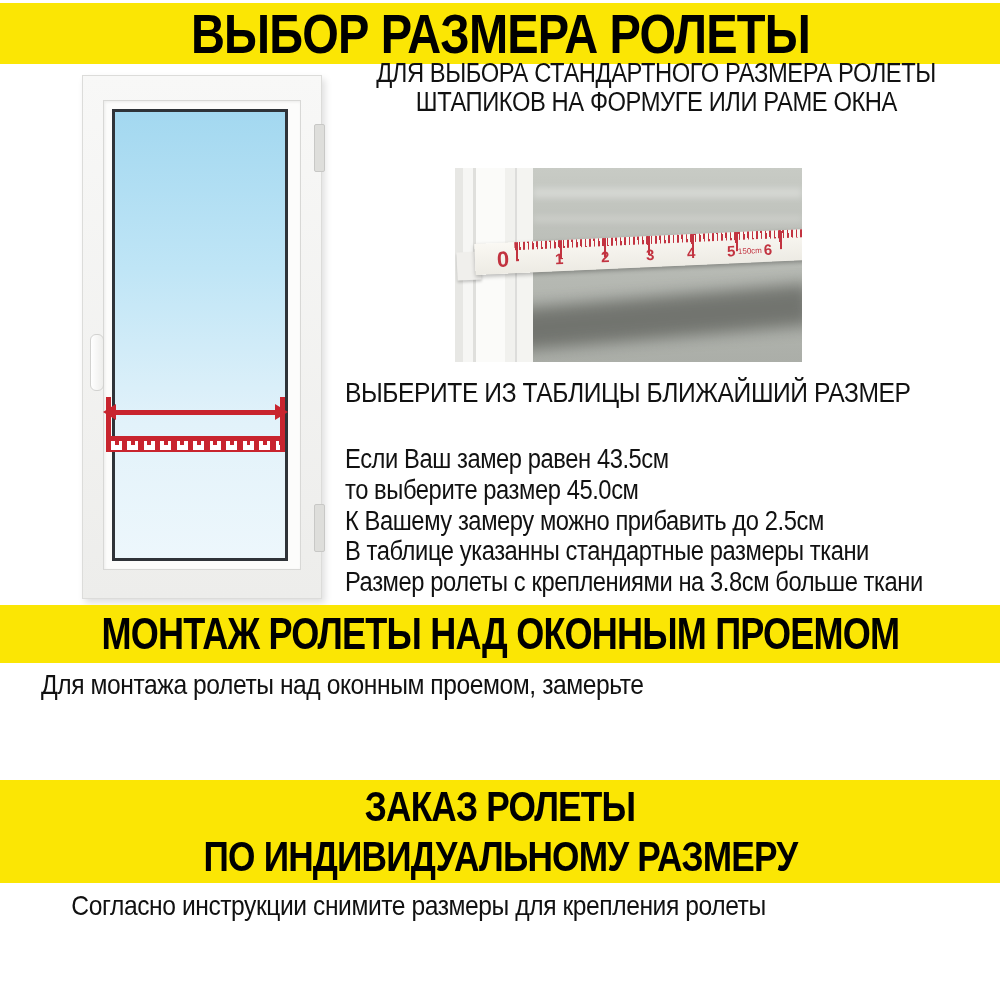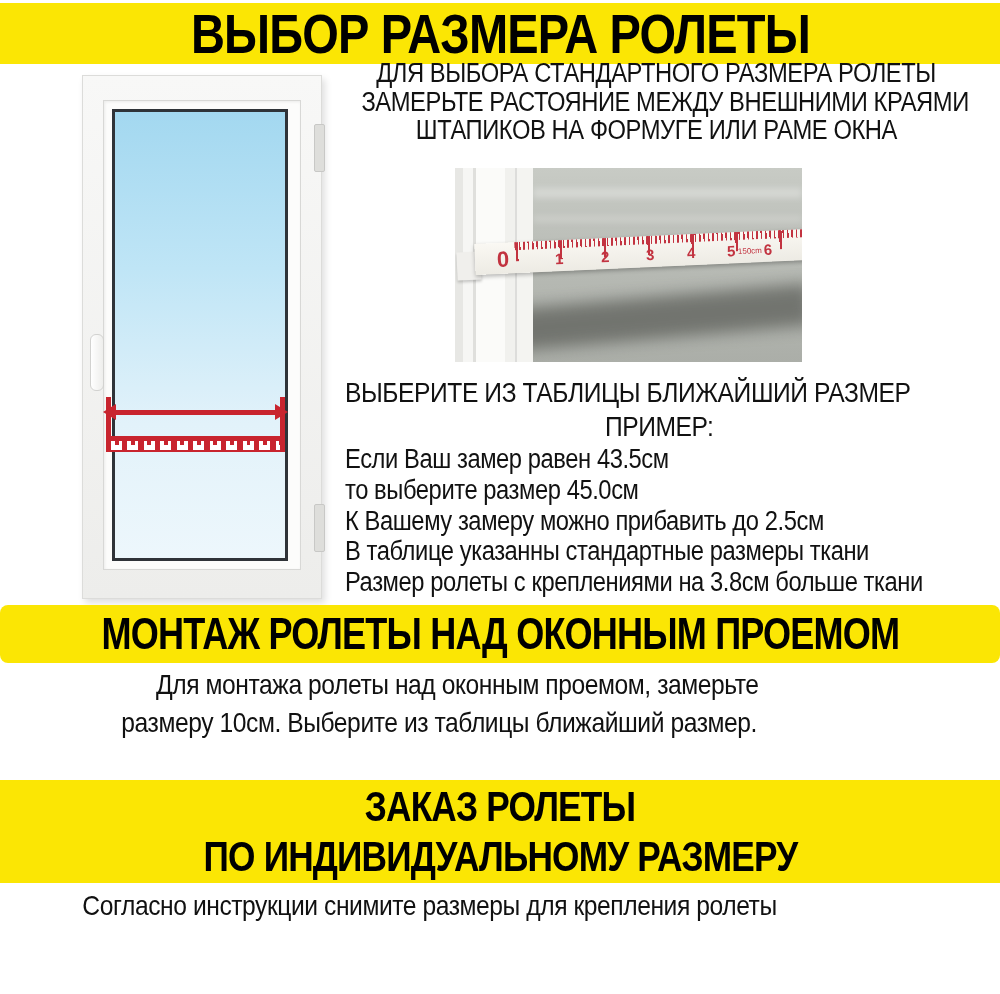--- a/index.html
+++ b/index.html
@@ -8,21 +8,21 @@
   .abs{position:absolute;}
   .cond{display:inline-block;transform:scaleX(0.88);transform-origin:50% 50%;white-space:nowrap;letter-spacing:-0.5px;}
   .condL{transform-origin:0 50%;}
 
   
   .banner{position:absolute;left:0;right:0;background:#FBE604;color:#000;
           display:flex;flex-direction:column;align-items:center;justify-content:center;
           font-weight:bold;text-align:center;}
   #banner-top{top:3px;height:61px;font-size:56px;}
   #banner-top .cond{transform:scaleX(0.84);letter-spacing:-1px;}
-  #banner-montage{top:605px;height:58px;font-size:44px;border-radius:8px;}
+  #banner-montage{top:605px;height:58px;font-size:44px;}
   #banner-montage .cond{transform:scaleX(0.82);letter-spacing:-1px;}
   #banner-order{top:780px;height:103px;font-size:42px;line-height:50px;}
   #banner-order .cond{transform:scaleX(0.84);letter-spacing:-1px;}
 
   
   #window{left:82px;top:75px;width:238px;height:522px;
           background:linear-gradient(180deg,#f8f8f7,#ededeb);
           border:1px solid #dcdcda;box-shadow:3px 4px 7px rgba(0,0,0,0.13);}
   .win-frame-inner{position:absolute;left:20px;top:24px;right:20px;bottom:28px;
           background:#fcfcfb;border:1px solid #d8d8d6;box-shadow:inset 1px 1px 3px rgba(0,0,0,0.07);}
@@ -68,21 +68,21 @@
        background:repeating-linear-gradient(90deg,#C23340 0 2.5px,transparent 2.5px 44px);}
   .tn{position:absolute;color:#C23340;font-weight:bold;font-size:15px;top:10px;}
   .tn0{left:22px;top:4px;font-size:22px;}
   .tn1{left:80px;} .tn2{left:126px;} .tn3{left:171px;} .tn4{left:212px;} .tn5{left:252px;} .tn6{left:289px;}
   .tn150{left:263px;top:15px;font-size:8px;font-weight:normal;}
 
   
   .intro{left:320px;top:59px;width:672px;text-align:center;font-size:27px;line-height:28.5px;}
   .size-help{left:345px;top:376px;font-size:28px;line-height:34px;text-align:center;}
   .examples{left:345px;top:444px;font-size:27px;line-height:30.8px;}
-  .para{left:0;width:800px;text-align:right;font-size:28px;}
+  .para{left:0;width:800px;text-align:left;font-size:28px;}
   #para-montage{top:666px;line-height:37.5px;}
   #para-order{top:888px;line-height:35.5px;padding-left:24px;}
 </style>
 </head>
 <body>
 
 <div class="banner" id="banner-top">
   <span class="cond">ВЫБОР РАЗМЕРА РОЛЕТЫ</span>
 </div>
 
@@ -97,21 +97,20 @@
 <div class="m-line" id="m-line-left"></div>
 <div class="m-line" id="m-line-right"></div>
 <div class="m-arrow"></div>
 <div class="m-band">
   <div class="teeth"></div>
   <div class="notches"></div>
 </div>
 
 <div class="abs intro">
   <div><span class="cond">ДЛЯ ВЫБОРА СТАНДАРТНОГО РАЗМЕРА РОЛЕТЫ</span></div>
-  <div><span class="cond">ЗАМЕРЬТЕ РАСТОЯНИЕ МЕЖДУ ВНЕШНИМИ КРАЯМИ</span></div>
   <div><span class="cond">ШТАПИКОВ НА ФОРМУГЕ ИЛИ РАМЕ ОКНА</span></div>
 </div>
 
 <div class="abs" id="photo">
   <div class="ph-glass"></div>
   <div class="ph-streak1"></div>
   <div class="ph-streak2"></div>
   <div class="ph-shadow"></div>
   <div class="ph-frame"></div>
   <div class="tape-end"></div>
@@ -124,36 +123,34 @@
     <span class="tn tn3">3</span>
     <span class="tn tn4">4</span>
     <span class="tn tn5">5</span>
     <span class="tn tn6">6</span>
     <span class="tn tn150">150cm</span>
   </div>
 </div>
 
 <div class="abs size-help">
   <div><span class="cond condL">ВЫБЕРИТЕ ИЗ ТАБЛИЦЫ БЛИЖАЙШИЙ РАЗМЕР</span></div>
-  <div><span class="cond condL">ПРИМЕР:</span></div>
 </div>
 <div class="abs examples">
   <div><span class="cond condL">Если Ваш замер равен 43.5см</span></div>
   <div><span class="cond condL">то выберите размер 45.0см</span></div>
   <div><span class="cond condL">К Вашему замеру можно прибавить до 2.5см</span></div>
   <div><span class="cond condL">В таблице указанны стандартные размеры ткани</span></div>
   <div><span class="cond condL">Размер ролеты с креплениями на 3.8см больше ткани</span></div>
 </div>
 
 <div class="banner" id="banner-montage">
   <span class="cond">МОНТАЖ РОЛЕТЫ НАД ОКОННЫМ ПРОЕМОМ</span>
 </div>
 <div class="abs para" id="para-montage">
   <div><span class="cond">Для монтажа ролеты над оконным проемом, замерьте</span></div>
-  <div><span class="cond">размеру 10см. Выберите из таблицы ближайший размер.</span></div>
 </div>
 
 <div class="banner" id="banner-order">
   <span class="cond">ЗАКАЗ РОЛЕТЫ</span>
   <span class="cond">ПО ИНДИВИДУАЛЬНОМУ РАЗМЕРУ</span>
 </div>
 <div class="abs para" id="para-order">
   <div><span class="cond">Согласно инструкции снимите размеры для крепления ролеты</span></div>
 </div>
 

